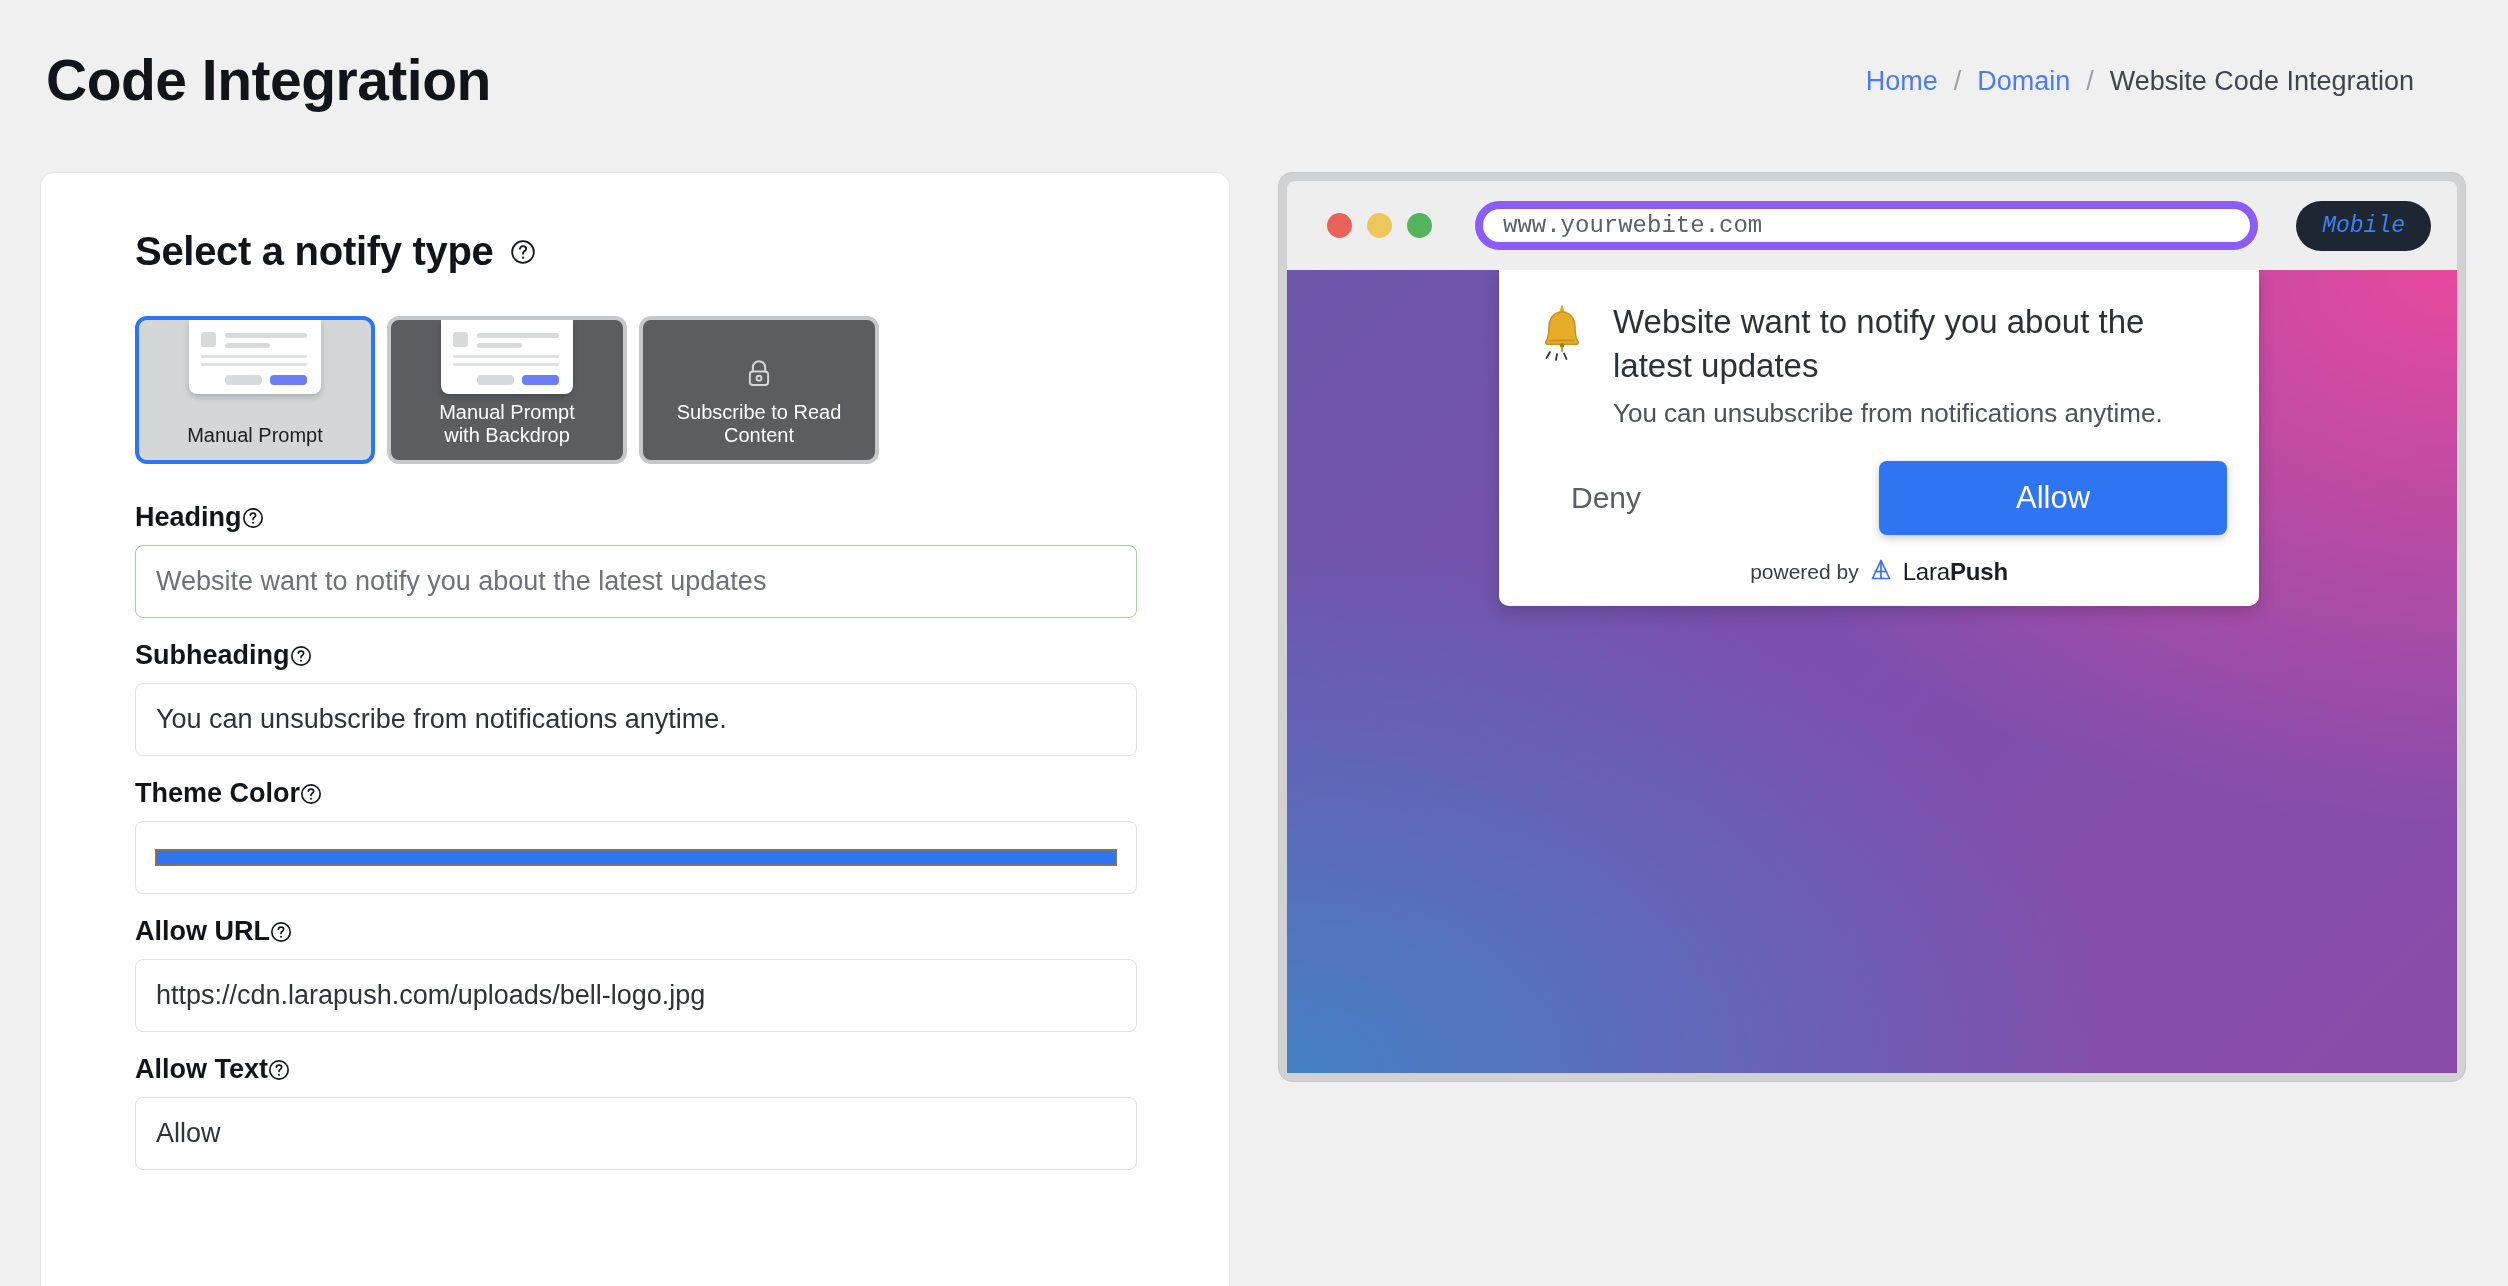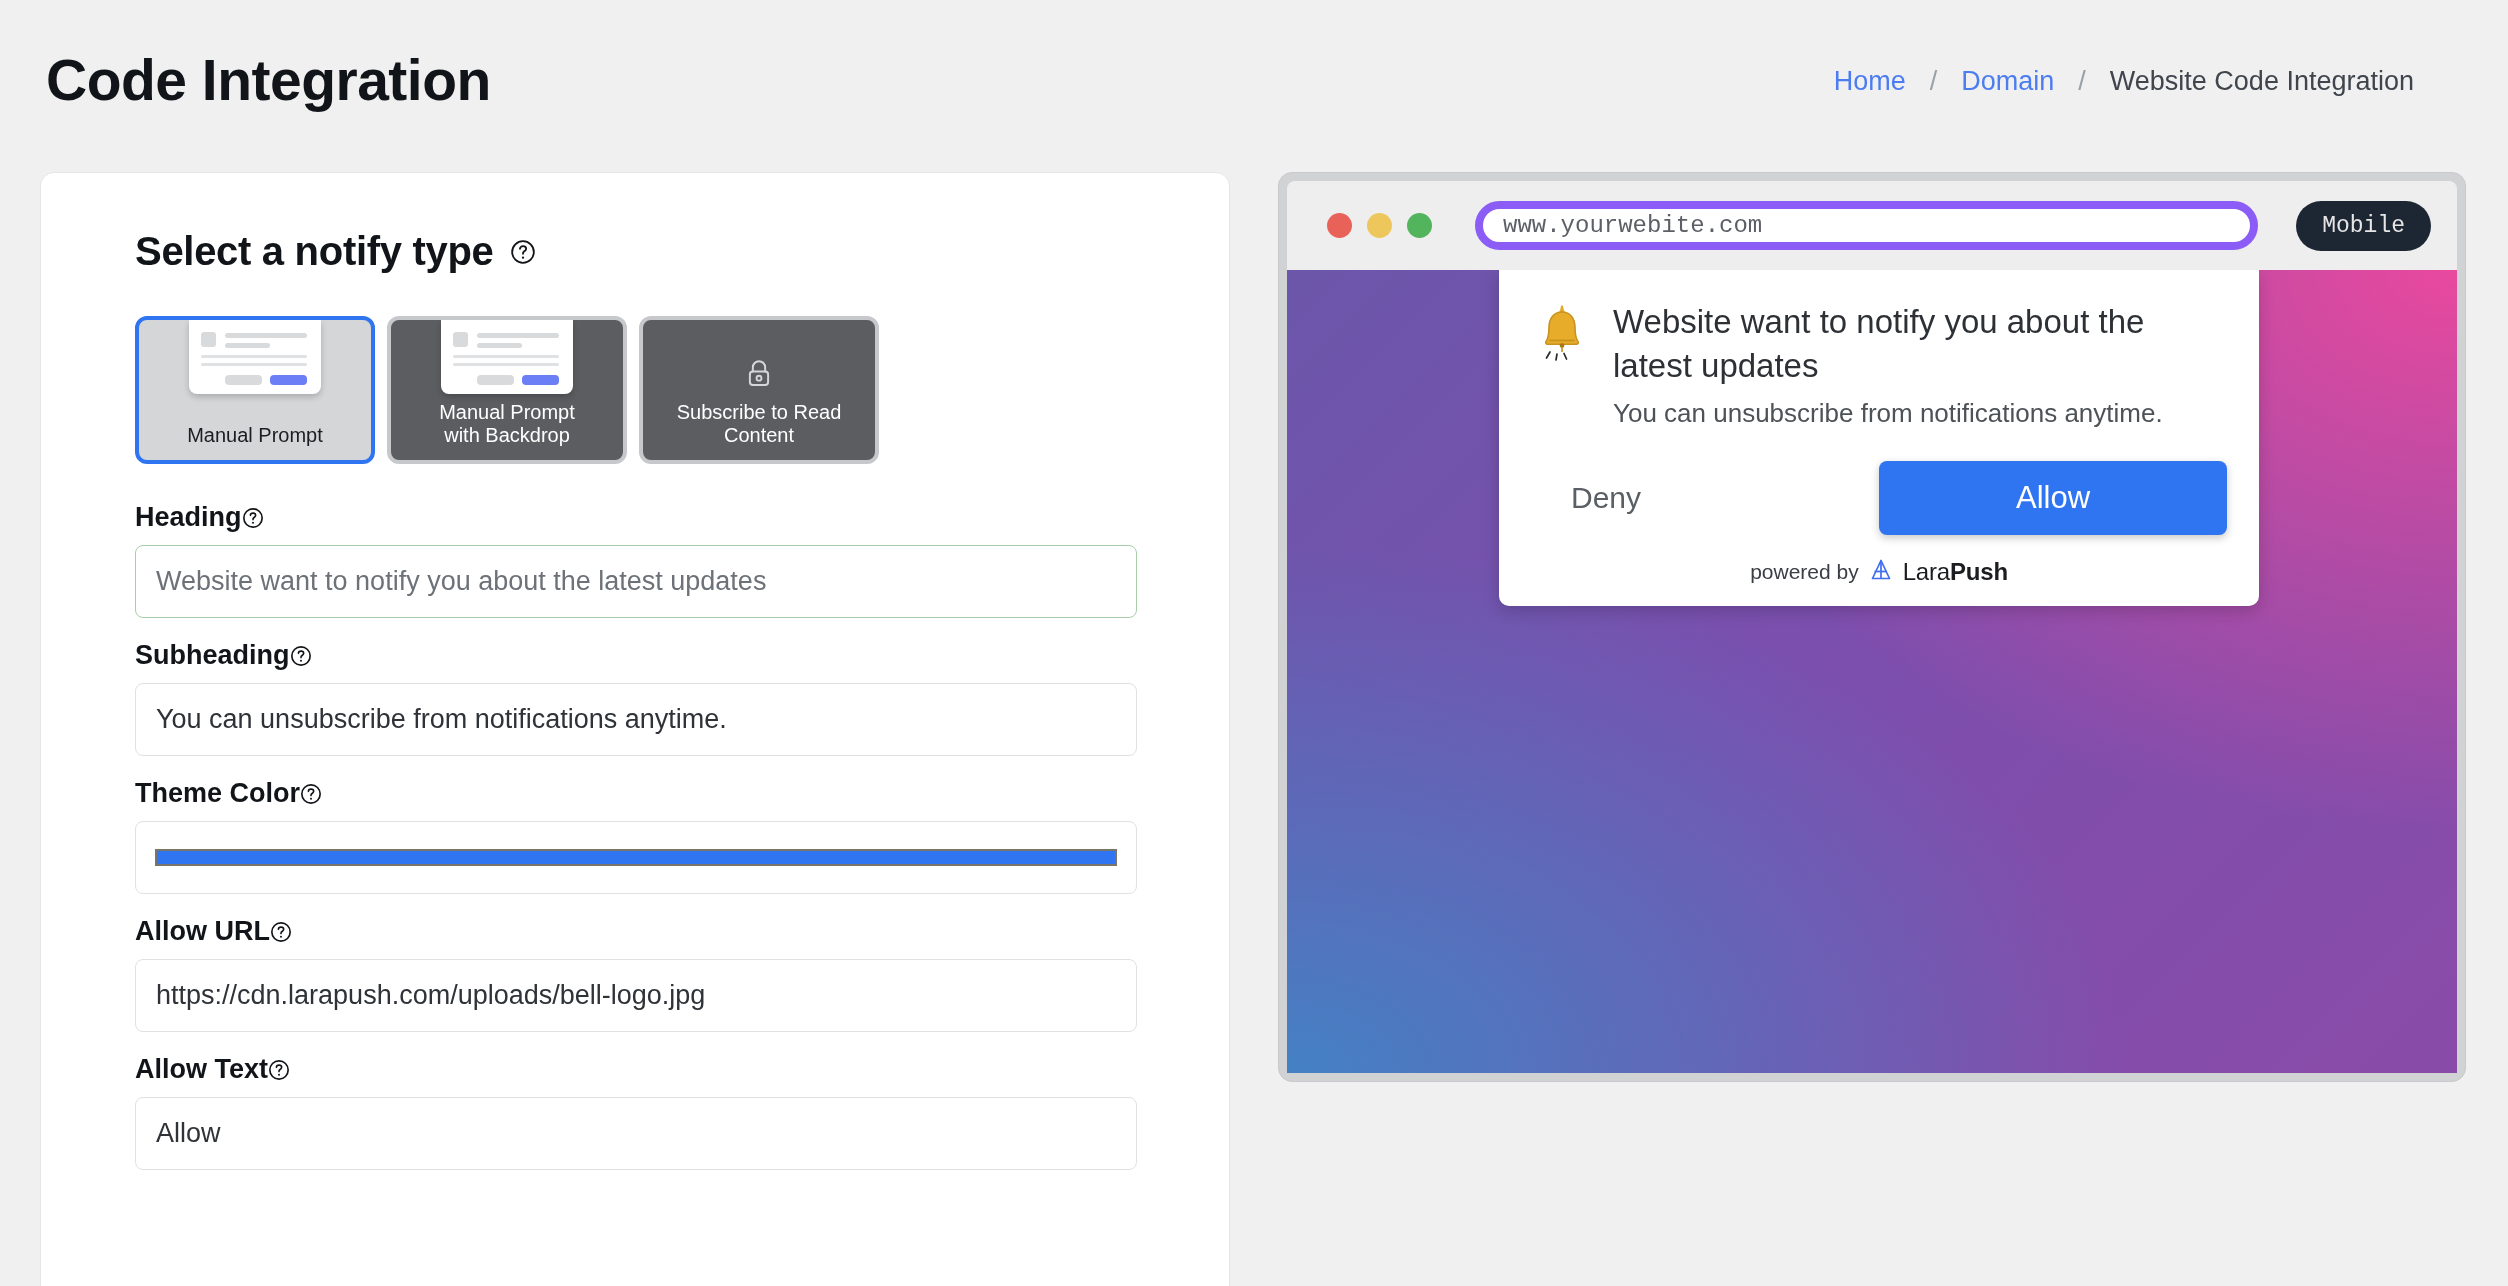--- a/index.html
+++ b/index.html
@@ -29,21 +29,21 @@
     color: #111418;
     letter-spacing: -0.5px;
     line-height: 1;
     padding-top: 6px;
   }
   .breadcrumb {
     display: flex;
     align-items: center;
     font-size: 27px;
     color: #3f444d;
-    gap: 24px;
+    gap: 16px;
     padding-top: 8px;
   }
   .breadcrumb .crumb-link { color: #4c7df0; text-decoration: none; }
   .breadcrumb .crumb-sep { color: #9aa0a8; }
   .breadcrumb .crumb-current { color: #3f444d; }
 
   
   .form-card {
     position: absolute;
     left: 40px;
@@ -268,31 +268,32 @@
     align-items: center;
     padding: 0 20px;
     font-family: "Liberation Mono", monospace;
     font-size: 24px;
     color: #5c6066;
   }
 
   .device-toggle {
     height: 50px;
     background: #1d2733;
-    color: #e5e5e5;
+    color: #3b82f6;
     border-radius: 26px;
     display: flex;
     align-items: center;
     justify-content: center;
     padding: 0 26px;
     font-family: "Liberation Mono", monospace;
     font-size: 23px;
     margin-left: 22px;
     margin-right: 8px;
     cursor: pointer;
+    font-style: italic;
   }
 
   .viewport {
     flex: 1;
     position: relative;
     background:
       radial-gradient(130% 120% at 0% 100%, #4481c4 0%, rgba(68,129,196,0) 55%),
       radial-gradient(120% 120% at 100% 0%, #e8499e 0%, rgba(232,73,158,0) 58%),
       linear-gradient(135deg, #6b56aa 0%, #7b4fae 45%, #8a4ba8 100%);
     overflow: hidden;

